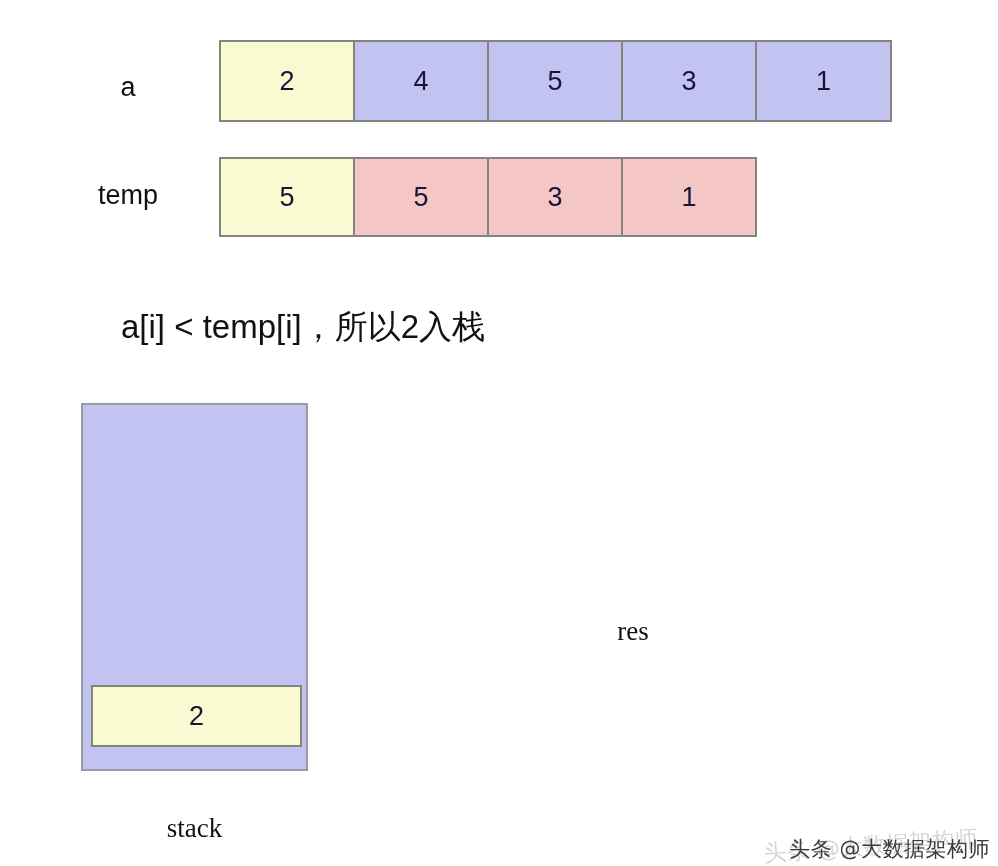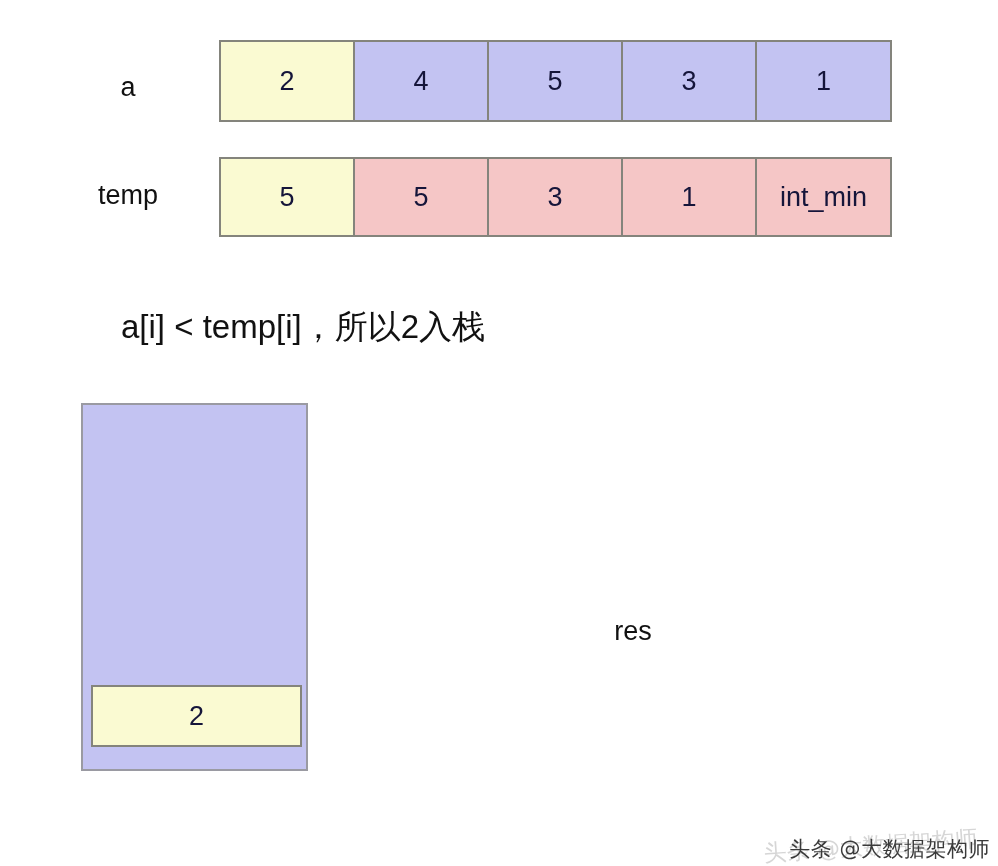--- a/index.html
+++ b/index.html
@@ -79,20 +79,21 @@
     line-height: 1;
     color: #15153a;
   }
   .plain-label {
     position: absolute;
     font-size: 27px;
     line-height: 1;
     color: #111111;
     white-space: nowrap;
     text-align: center;
+    font-family: Liberation Serif, serif;
   }
 
   
   .watermark {
     position: absolute;
     right: 8px;
     bottom: 6px;
     font-size: 21px;
     line-height: 1;
     color: #3a3a3a;
@@ -128,28 +129,28 @@
     <div class="cell purple" style="width:137px;">1</div>
   </div>
 
   <div class="row-label" style="left:82px; top:182px; width:92px;text-align:center;">temp</div>
 
   <div class="array" style="left:219px; top:157px; width:673px; height:80px;">
     <div class="cell yellow" style="width:136px;">5</div>
     <div class="cell pink" style="width:136px;">5</div>
     <div class="cell pink" style="width:136px;">3</div>
     <div class="cell pink" style="width:136px;">1</div>
-    <div class="cell pink" style="width:137px;">int_min</div>
   </div>
 
   <div class="caption" style="left:121px; top:310px;">a[i] &lt; temp[i]，所以2入栈</div>
 
   <div class="stack-box" style="left:81px; top:403px; width:227px; height:368px;">
     <div class="stack-item" style="left:8px; top:280px; width:211px; height:62px;">2</div>
   </div>
 
+  <div class="plain-label" style="left:81px; top:815px; width:227px;">stack</div>
 
   <div class="plain-label" style="left:580px; top:618px; width:106px;">res</div>
 
   <div class="watermark-ghost">头条 @大数据架构师</div>
   <div class="watermark">头条 @大数据架构师</div>
 
 </div>
 
 </body></html>

